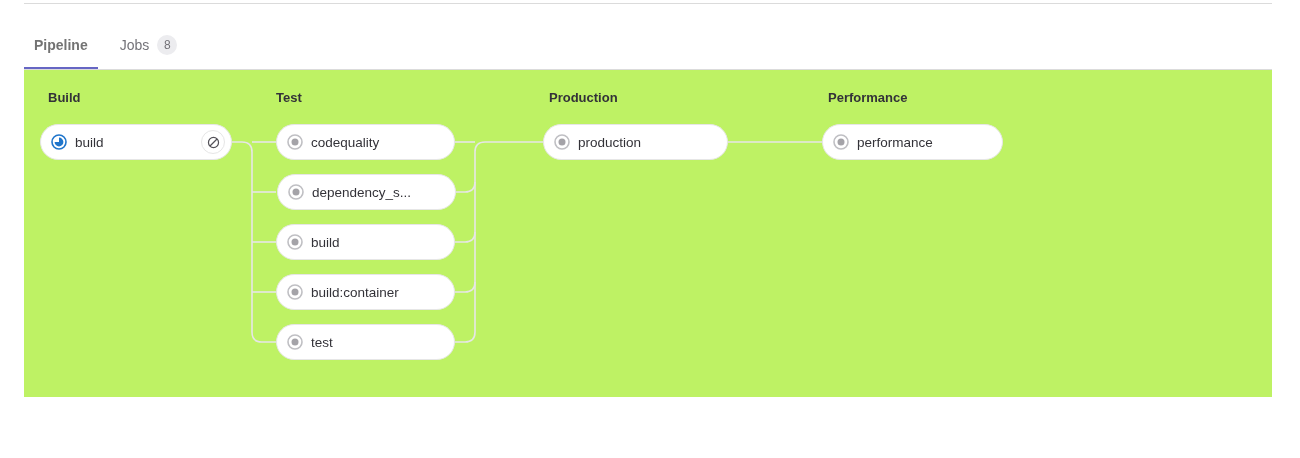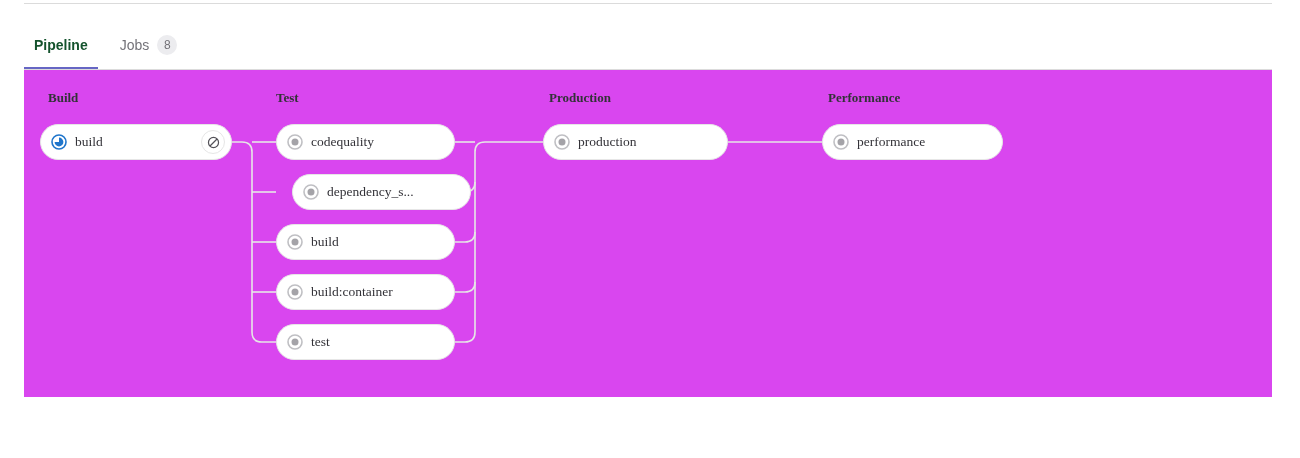--- a/index.html
+++ b/index.html
@@ -46,21 +46,21 @@
     position: relative;
     display: flex;
     align-items: center;
     height: 46px;
     padding: 0 10px;
     font-size: 14px;
     cursor: pointer;
     box-sizing: border-box;
   }
   .tab-active {
-    color: #14532d;
+    color: #737373;
     font-weight: bold;
   }
   .tab-active::after {
     content: "";
     position: absolute;
     left: 0;
     right: 0;
     bottom: -1px;
     height: 2px;
     background: #6666c4;
@@ -87,22 +87,21 @@
     box-sizing: border-box;
   }
 
   
   .pipeline-panel {
     position: absolute;
     left: 24px;
     top: 70px;
     width: 1248px;
     height: 327px;
-    background: #d946ef;
-    font-family: Liberation Serif, serif;
+    background: #bef264;
   }
 
   .stage-col {
     position: absolute;
     top: 0;
   }
   .stage-title {
     position: absolute;
     font-size: 13px;
     font-weight: bold;
@@ -225,21 +224,21 @@
     <div class="stage-title" style="left:252px; top:20px;">Test</div>
 
     <div class="job-pill" style="left:252px; top:54px; width:179px;align-items:center;">
       <svg class="status-icon" viewBox="0 0 16 16">
         <circle cx="8" cy="8" r="7" fill="none" stroke="#bfbfc3" stroke-width="1.6"></circle>
         <circle cx="8" cy="8" r="3.5" fill="#a4a3a8"></circle>
       </svg>
       <span class="job-label">codequality</span>
     </div>
 
-    <div class="job-pill" style="left:268px; top:104px; width:179px;">
+    <div class="job-pill" style="left:253px; top:104px; width:179px;">
       <svg class="status-icon" viewBox="0 0 16 16">
         <circle cx="8" cy="8" r="7" fill="none" stroke="#bfbfc3" stroke-width="1.6"></circle>
         <circle cx="8" cy="8" r="3.5" fill="#a4a3a8"></circle>
       </svg>
       <span class="job-label">dependency_s...</span>
     </div>
 
     <div class="job-pill" style="left:252px; top:154px; width:179px;">
       <svg class="status-icon" viewBox="0 0 16 16">
         <circle cx="8" cy="8" r="7" fill="none" stroke="#bfbfc3" stroke-width="1.6"></circle>

